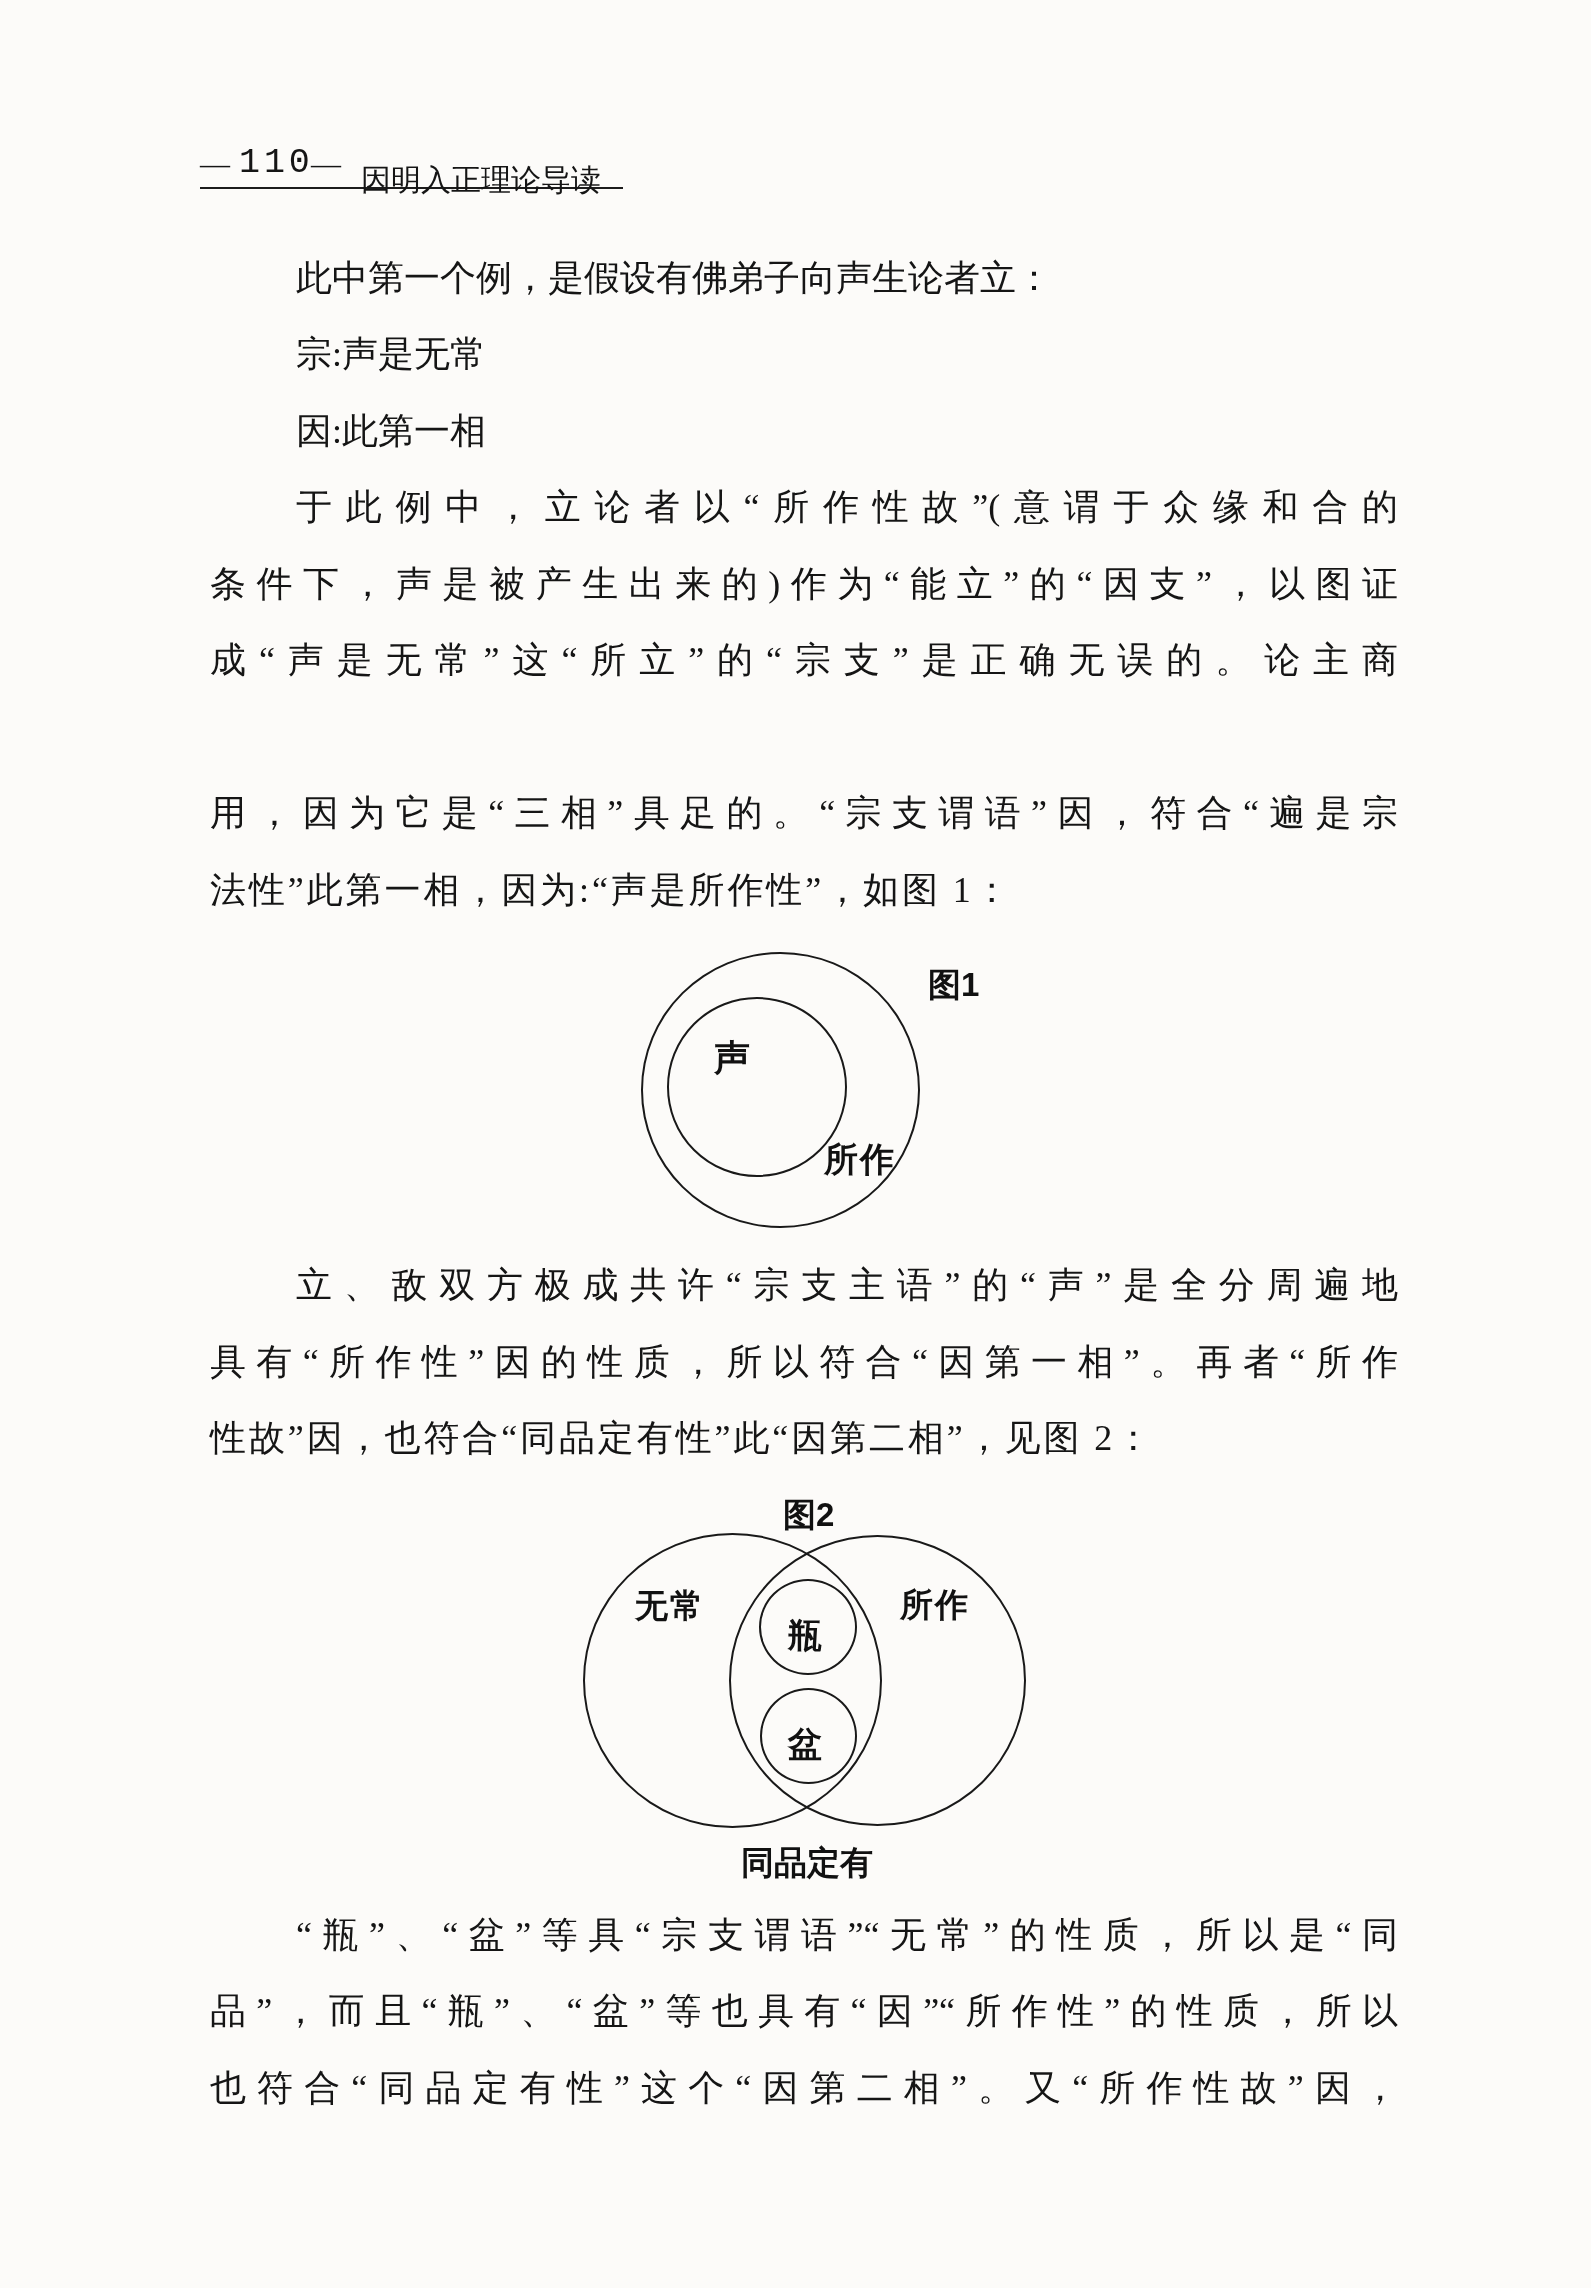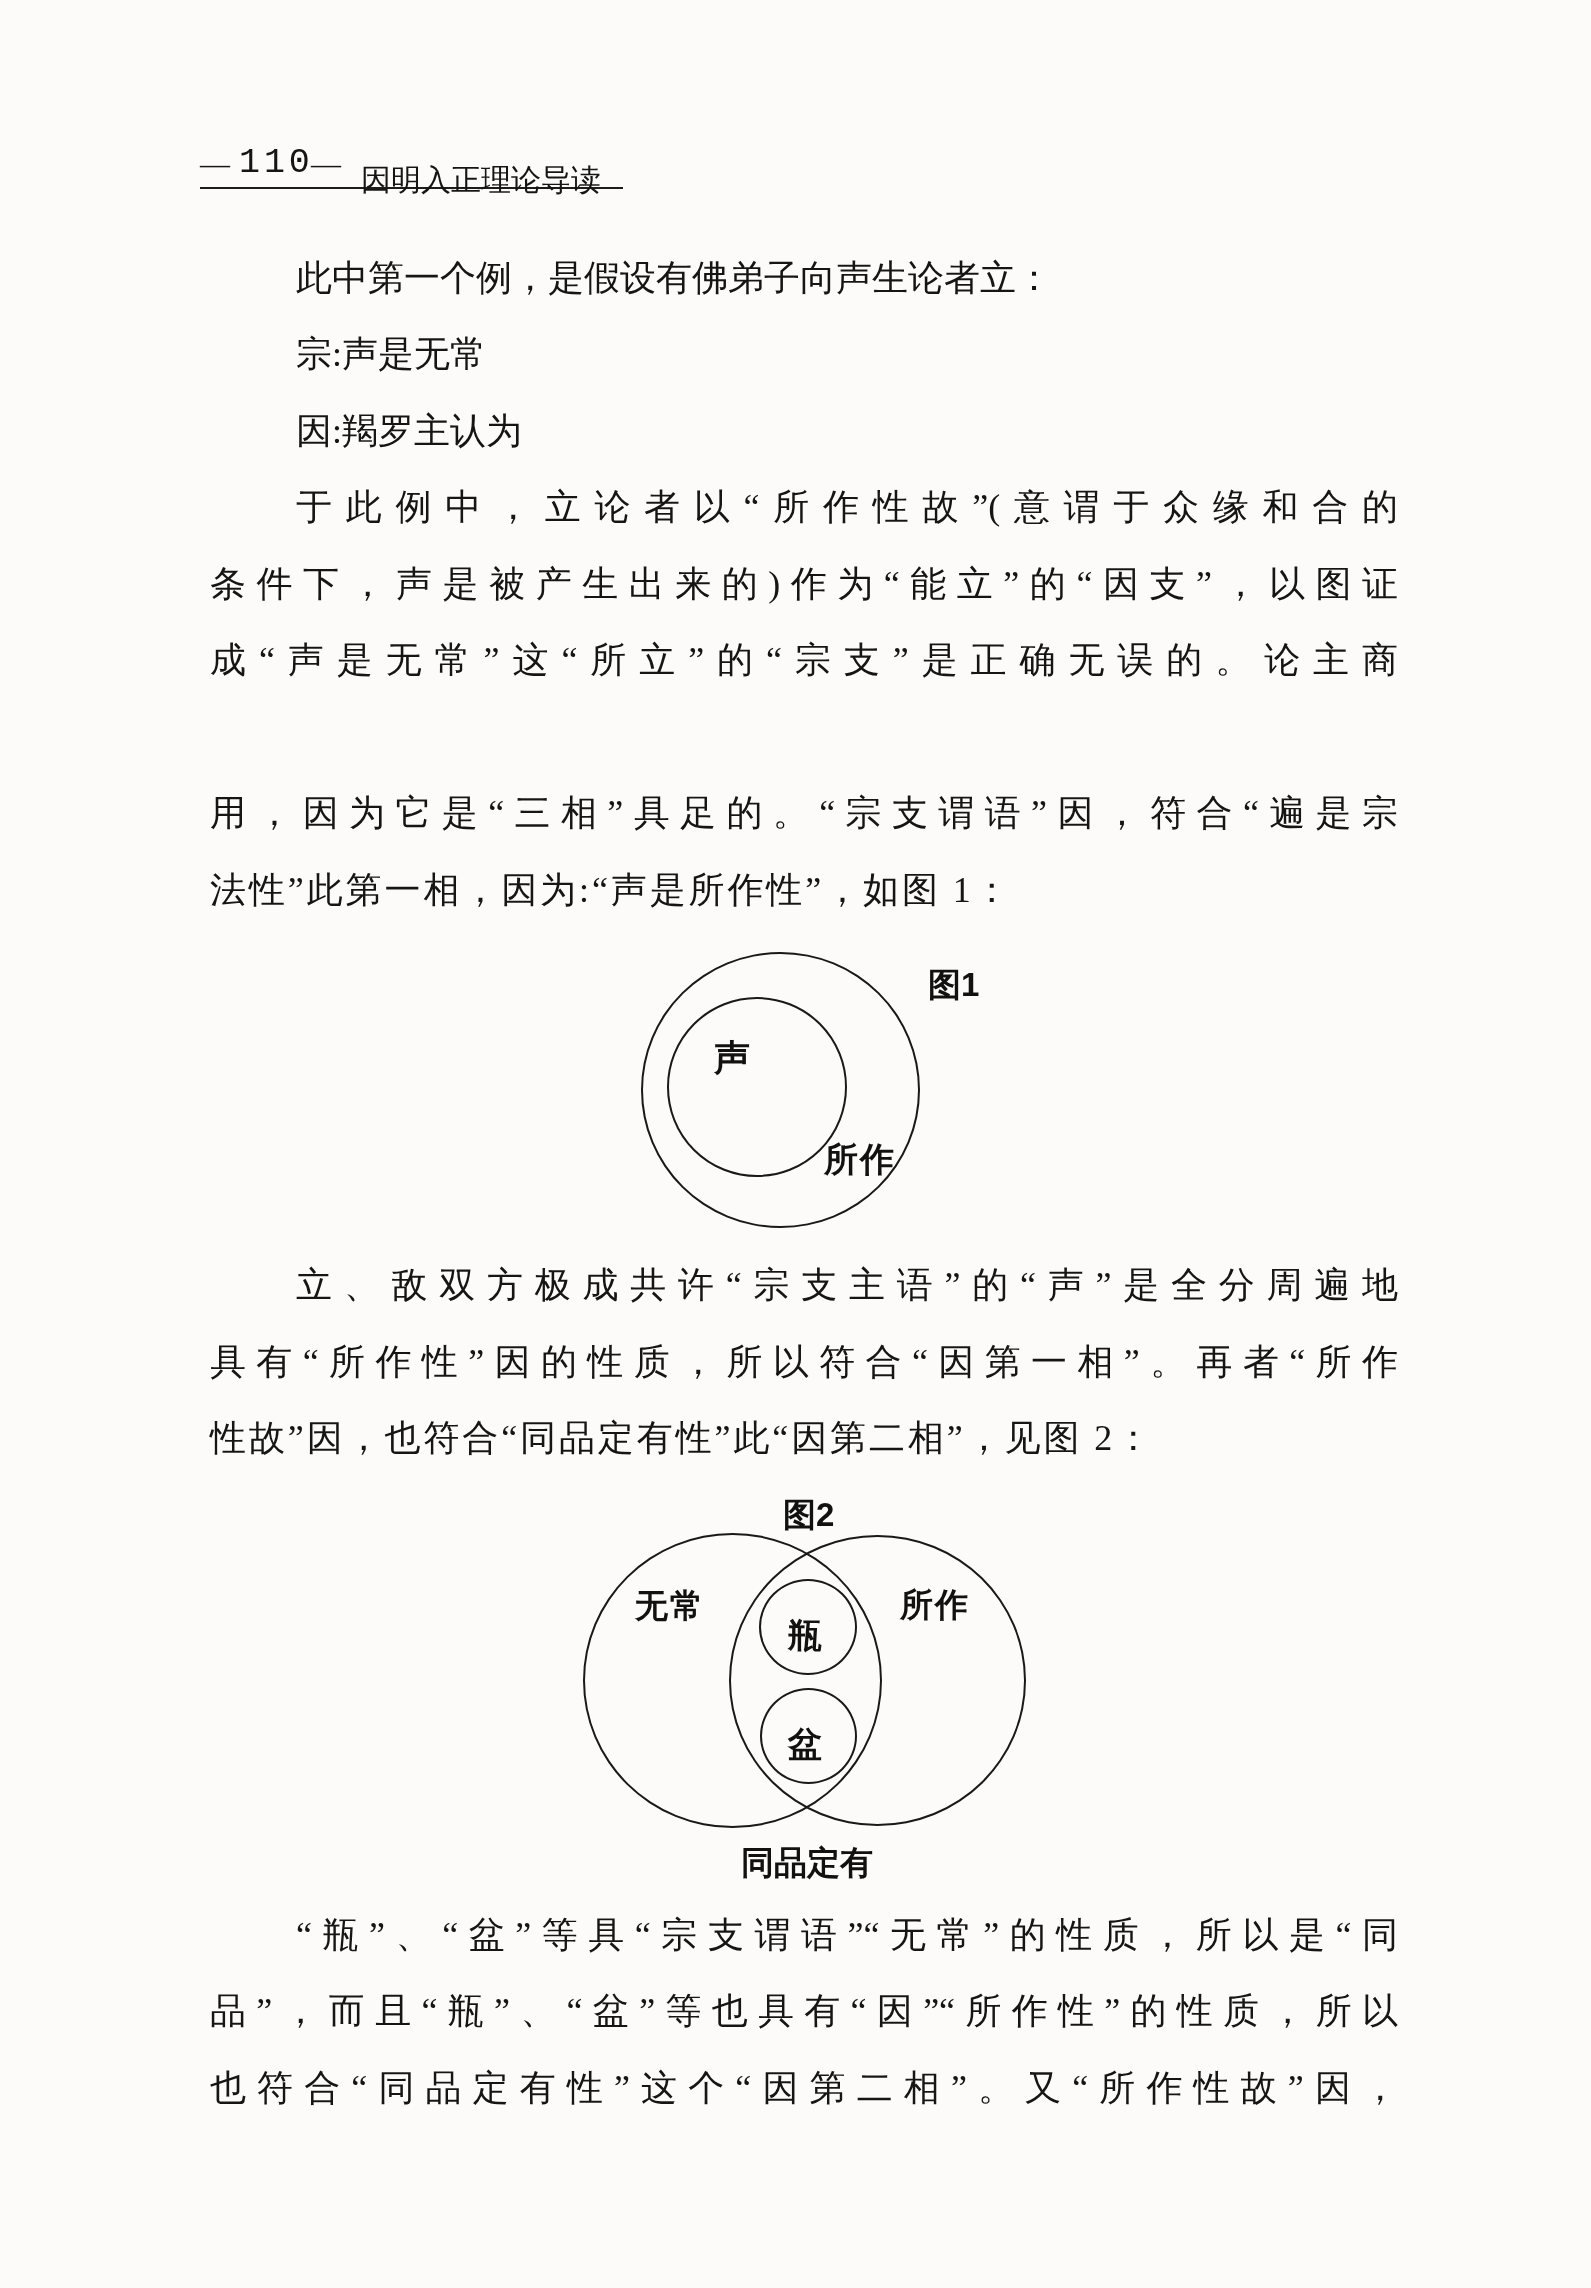--- a/index.html
+++ b/index.html
@@ -48,21 +48,21 @@
 
   <div class="header">
     <span class="dash dash-l">—</span>
     <span class="pagenum">110</span>
     <span class="dash dash-r">—</span>
     <span class="booktitle">因明入正理论导读</span>
   </div>
 
   <div class="line ind" style="top:254px">此中第一个例，是假设有佛弟子向声生论者立：</div>
   <div class="line ind" style="top:330px">宗:声是无常</div>
-  <div class="line ind" style="top:407px">因:羯罗主认为</div>
+  <div class="line ind" style="top:407px">因:此第一相</div>
 
   <div class="line ind just" style="top:483px">于此例中，立论者以“所作性故”(意谓于众缘和合的</div>
   <div class="line just" style="top:560px">条件下，声是被产生出来的)作为“能立”的“因支”，以图证</div>
   <div class="line just" style="top:636px">成“声是无常”这“所立”的“宗支”是正确无误的。论主商</div>
   <div class="line just" style="top:789px">用，因为它是“三相”具足的。“宗支谓语”因，符合“遍是宗</div>
   <div class="line spaced" style="top:866px">法性”此第一相，因为:“声是所作性”，如图 1：</div>
 
   <div class="circ" style="left:641px;top:952px;width:275px;height:272px;"></div>
   <div class="circ" style="left:667px;top:997px;width:176px;height:176px;"></div>
   <span class="figlabel" style="left:928px;top:963px;font-size:33px;">图1</span>

